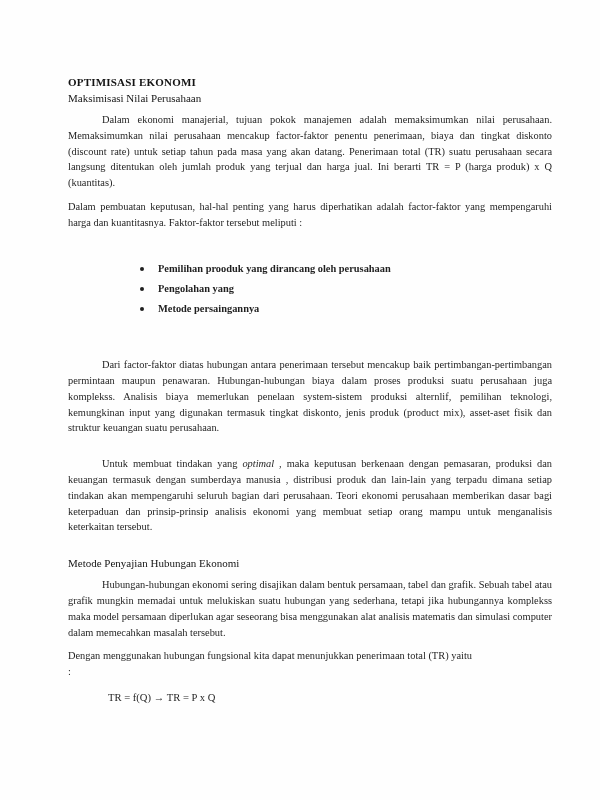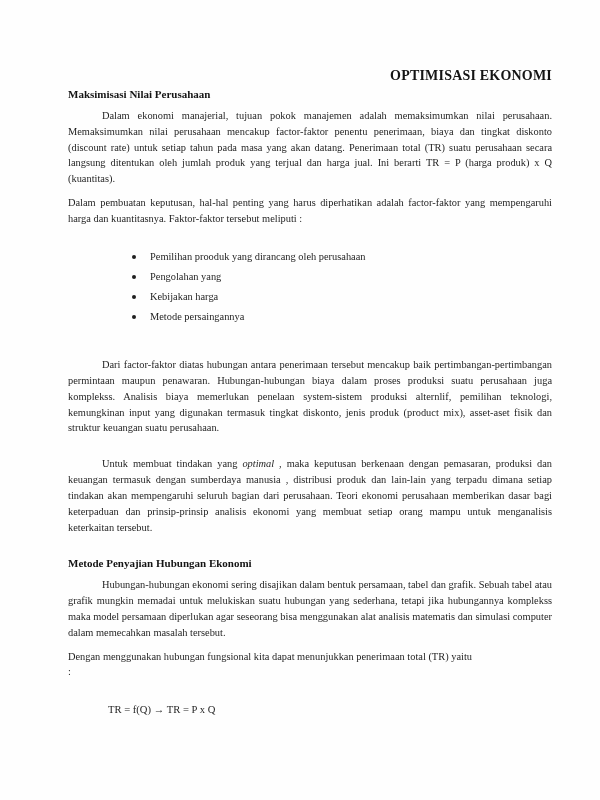--- a/index.html
+++ b/index.html
@@ -16,50 +16,50 @@
   }
   .page {
     position: relative;
     width: 600px;
     height: 800px;
     box-sizing: border-box;
     padding: 68px 48px 40px 68px;
     background: #fefefe;
   }
   .doc-title {
-    font-size: 14px;
+    font-size: 11px;
     font-weight: bold;
     letter-spacing: 0.2px;
-    margin: 0 0 4px 0;
+    margin: 8px 0 4px 0;
     color: #141414;
-    text-align: right;
   }
   .sub-heading {
     font-size: 11px;
-    font-weight: bold;
+    font-weight: normal;
     margin: 0 0 3px 0;
     color: #141414;
   }
   p.body-text {
     font-size: 10.4px;
     line-height: 1.52;
     text-align: justify;
     margin: 8px 0 2px 0;
     color: #1f1f1f;
   }
   p.indent {
     text-indent: 34px;
   }
   .spacer-sm { height: 10px; }
   .spacer-md { height: 16px; }
   .spacer-lg { height: 20px; }
   ul.bullets {
-    margin: 4px;
+    margin: 12px;
     padding: 0 0 0 60px;
     list-style: none;
+    font-weight: bold;
   }
   ul.bullets li {
     font-size: 10.4px;
     line-height: 1.55;
     position: relative;
     padding-left: 18px;
     margin-bottom: 4px;
     color: #1f1f1f;
   }
   ul.bullets li::before {
@@ -67,21 +67,21 @@
     position: absolute;
     left: 0;
     top: 6px;
     width: 4px;
     height: 4px;
     border-radius: 50%;
     background: #1f1f1f;
   }
   .formula-block {
     padding-left: 40px;
-    margin-top: 22px;
+    margin-top: 10px;
     font-family: Liberation Serif, serif;
   }
   .formula-line {
     font-size: 10.6px;
     line-height: 1.7;
     color: #1f1f1f;
   }
   em.ital {
   }
   .colon-line {
@@ -100,21 +100,20 @@
 
   <p class="body-text indent">Dalam ekonomi manajerial, tujuan pokok manajemen adalah memaksimumkan nilai perusahaan. Memaksimumkan nilai perusahaan mencakup factor-faktor penentu penerimaan, biaya dan tingkat diskonto (discount rate) untuk setiap tahun pada masa yang akan datang. Penerimaan total (TR) suatu perusahaan secara langsung ditentukan oleh jumlah produk yang terjual dan harga jual. Ini berarti TR = P (harga produk) x Q (kuantitas).</p>
 
   <p class="body-text">Dalam pembuatan keputusan, hal-hal penting yang harus diperhatikan adalah factor-faktor yang mempengaruhi harga dan kuantitasnya. Faktor-faktor tersebut meliputi :</p>
 
   <div class="spacer-md"></div>
 
   <ul class="bullets">
     <li>Pemilihan prooduk yang dirancang oleh perusahaan</li>
     <li>Pengolahan yang</li>
-    <li>Kebijakan harga</li>
     <li>Metode persaingannya</li>
   </ul>
 
   <div class="spacer-lg"></div>
 
   <p class="body-text indent">Dari factor-faktor diatas hubungan antara penerimaan tersebut mencakup baik pertimbangan-pertimbangan permintaan maupun penawaran. Hubungan-hubungan biaya dalam proses produksi suatu perusahaan juga komplekss. Analisis biaya memerlukan penelaan system-sistem produksi alternlif, pemilihan teknologi, kemungkinan input yang digunakan termasuk tingkat diskonto, jenis produk (product mix), asset-aset fisik dan struktur keuangan suatu perusahaan.</p>
 
   <div class="spacer-sm"></div>
 
   <p class="body-text indent"><span>Untuk membuat tindakan yang </span><em class="ital">optimal</em><span> , maka keputusan berkenaan dengan pemasaran, produksi dan keuangan termasuk dengan sumberdaya manusia , distribusi produk dan lain-lain yang terpadu dimana setiap tindakan akan mempengaruhi seluruh bagian dari perusahaan. Teori ekonomi perusahaan memberikan dasar bagi keterpaduan dan prinsip-prinsip analisis ekonomi yang membuat setiap orang mampu untuk menganalisis keterkaitan tersebut.</span></p>

